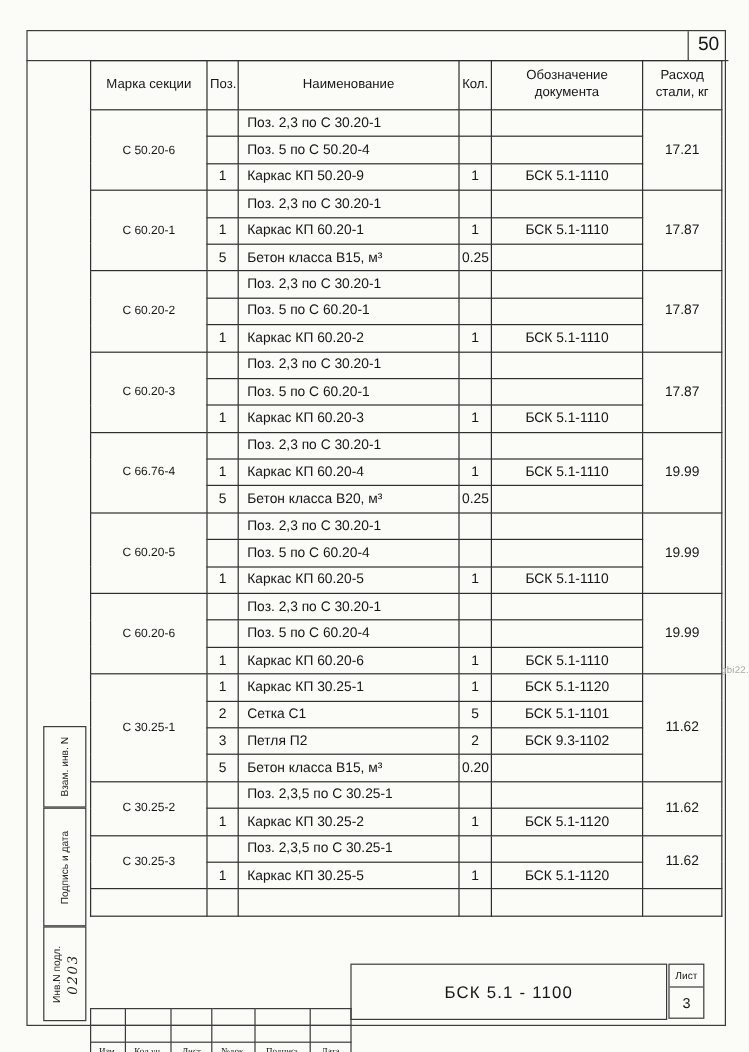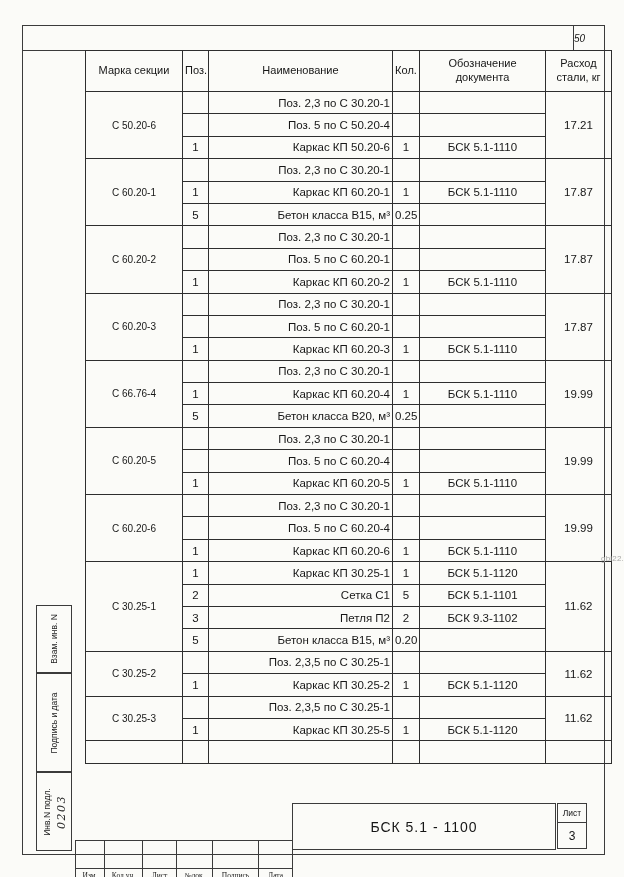--- a/index.html
+++ b/index.html
@@ -14,39 +14,38 @@
     position:absolute; left:22px; top:25px; width:583px; height:830px;
     border:1.5px solid #3b3b3b; box-sizing:border-box;
   }
   .band-line{
     position:absolute; left:22px; top:50px; width:585px; height:0;
     border-top:1.3px solid #3b3b3b;
   }
   .sheetnum-cell{
     position:absolute; left:573px; top:26px; width:33px; height:24px;
     border-left:1.3px solid #3b3b3b;
-    display:flex; align-items:center; 
-    font-size:10px;
-    font-style:italic;
+    display:flex; align-items:center; justify-content:center;
+    font-size:16px;
   }
   
   table.spec{
-    position:absolute; left:85px; top:50px; width:526px;
+    position:absolute; left:75px; top:50px; width:526px;
     border-collapse:collapse; table-layout:fixed;
   }
   table.spec th, table.spec td{
     border:1.2px solid #2e2e2e;
     font-weight:normal; font-size:11.5px;
     padding:0 2px; overflow:hidden; white-space:nowrap;
     text-align:center; vertical-align:middle;
     background:transparent;
   }
   table.spec th{ height:40px; font-size:11px; white-space:normal; line-height:1.25;}
   table.spec td{ height:21.4px; }
-  table.spec td.name{ text-align:right; padding-left:7px;margin-left:41px; }
+  table.spec td.name{ text-align:left; padding-left:7px;margin-left:41px; }
   table.spec td.mark{ font-size:10px; }
   
   .vbox{
     position:absolute; left:36px; width:36px;
     border:1.2px solid #3b3b3b; box-sizing:border-box;
   }
   .vbox .vlabel{
     position:absolute; left:50%; top:50%;
     transform:translate(-50%,-50%) rotate(-90deg);
     white-space:nowrap; font-size:8.5px; color:#222;
@@ -133,21 +132,21 @@
           <td class="cons" rowspan="3">17.21</td>
         </tr>
         <tr>
           <td></td>
           <td class="name">Поз. 5 по С 50.20-4</td>
           <td></td>
           <td></td>
         </tr>
         <tr>
           <td>1</td>
-          <td class="name">Каркас КП 50.20-6</td>
+          <td class="name">Каркас КП 50.20-9</td>
           <td>1</td>
           <td>БСК 5.1-1110</td>
         </tr>
         <tr>
           <td class="mark" rowspan="3">С 60.20-1</td>
           <td></td>
           <td class="name">Поз. 2,3 по С 30.20-1</td>
           <td></td>
           <td></td>
           <td class="cons" rowspan="3">17.87</td>

